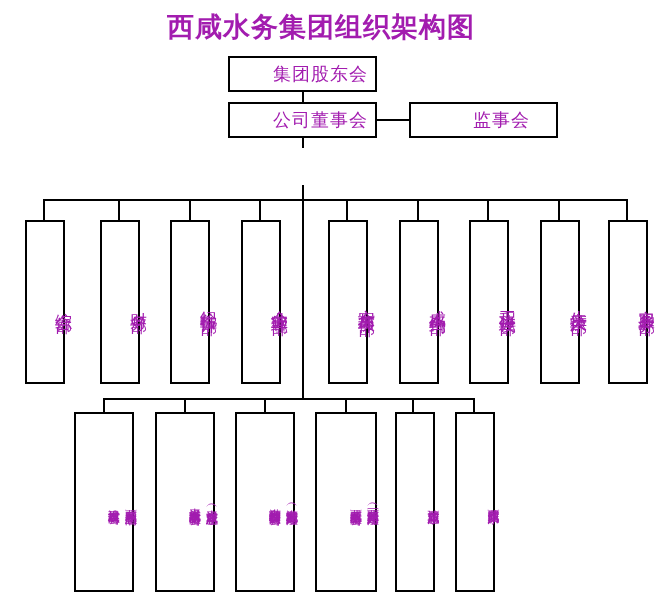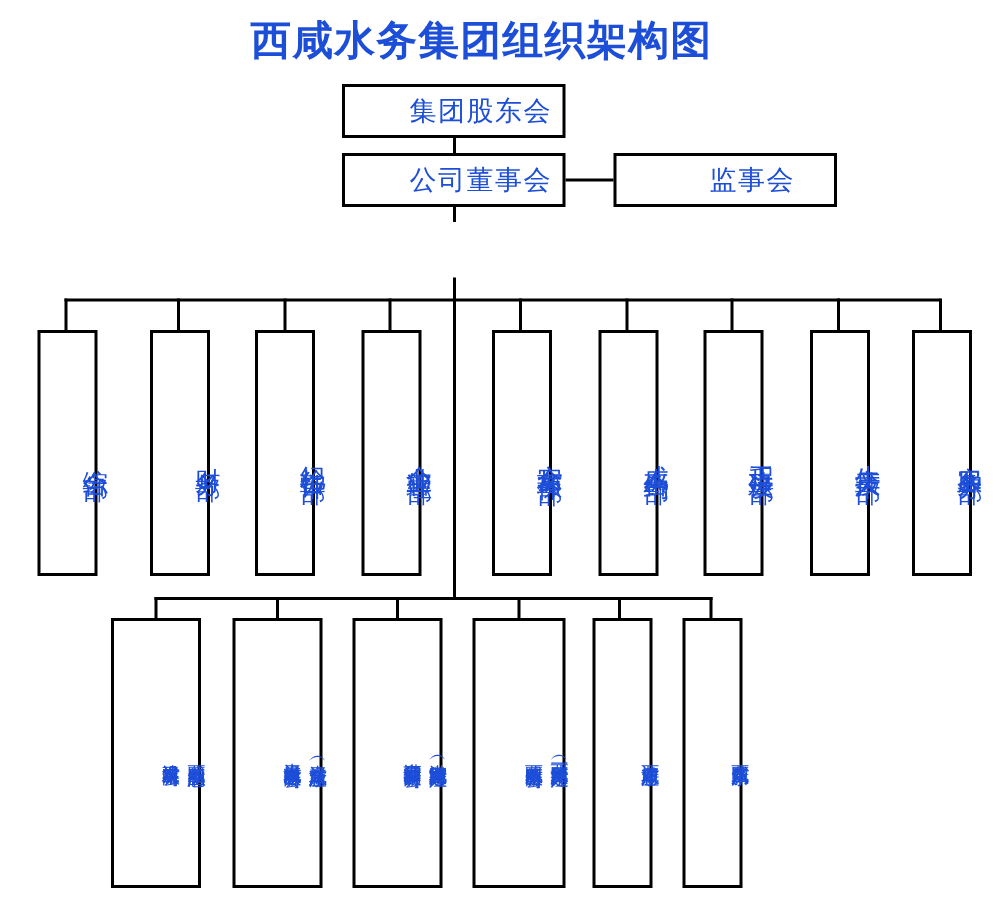--- a/index.html
+++ b/index.html
@@ -1,18 +1,18 @@
 <!DOCTYPE html>
 <html><head>
 <meta charset="utf-8">
 <style>
   html,body{margin:0;padding:0;background:#ffffff;}
   .canvas{
     position:relative;width:670px;height:606px;background:#ffffff;
-    font-family:"Liberation Serif","DejaVu Serif",serif;color:#1d4ed8;
+    font-family:"Liberation Serif","DejaVu Serif",serif;color:#a21caf;
     overflow:hidden;
   }
   .title{
     position:absolute;left:0;top:9px;width:642px;text-align:center;
     font-size:27px;font-weight:bold;letter-spacing:1px;
   }
   .box{
     position:absolute;box-sizing:border-box;border:2px solid #000;background:#fff;
     display:flex;justify-content:center;align-items:stretch;padding-left:36px;
   }

